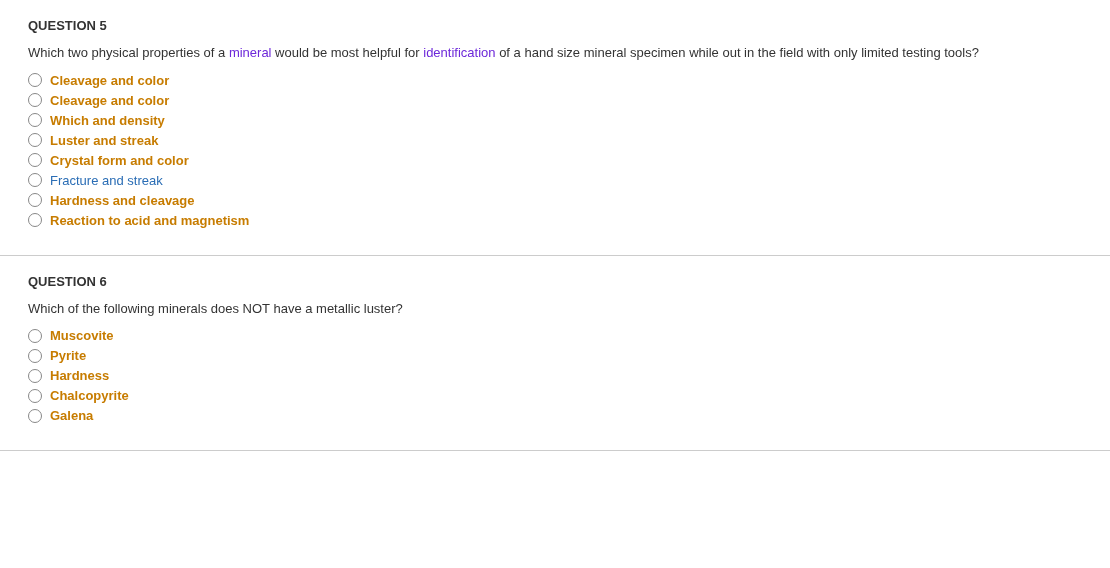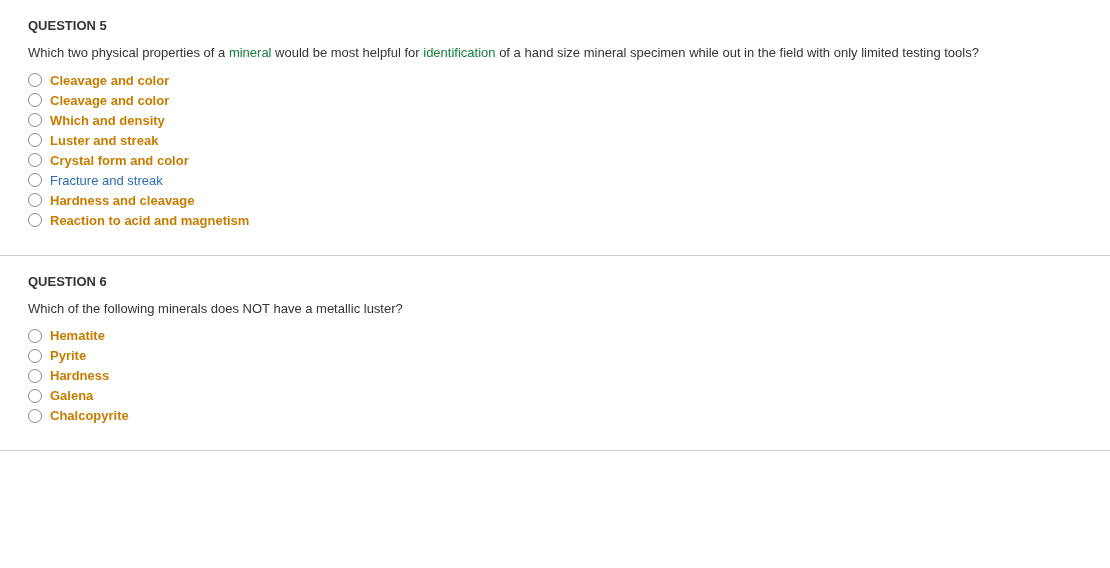--- a/index.html
+++ b/index.html
@@ -65,21 +65,21 @@
       font-weight: bold;
     }
 
     .option-text-blue {
       color: #2a6db5;
       font-size: 13px;
       text-align: right;
     }
 
     .highlight-blue {
-      color: #15803d;
+      color: #6d28d9;
     }
   </style>
 </head>
 <body>
 
 <div class="question-block">
   <div class="question-title">QUESTION 5</div>
   <p class="question-text">
     Which two physical properties of a <span class="highlight-blue">mineral</span> would be most helpful for <span class="highlight-blue">identification</span> of a hand size mineral specimen while out in the field with only limited testing tools?
   </p>
@@ -118,32 +118,32 @@
     </li>
   </ul>
 </div>
 
 <div class="question-block">
   <div class="question-title">QUESTION 6</div>
   <p class="question-text">Which of the following minerals does NOT have a metallic luster?</p>
   <ul class="options-list">
     <li>
       <span class="radio-btn"></span>
-      <span class="option-text-orange">Hematite</span>
+      <span class="option-text-orange">Muscovite</span>
     </li>
     <li>
       <span class="radio-btn"></span>
       <span class="option-text-orange">Pyrite</span>
     </li>
     <li>
       <span class="radio-btn"></span>
       <span class="option-text-orange">Hardness</span>
     </li>
     <li>
       <span class="radio-btn"></span>
-      <span class="option-text-orange">Galena</span>
+      <span class="option-text-orange">Chalcopyrite</span>
     </li>
     <li>
       <span class="radio-btn"></span>
-      <span class="option-text-orange">Chalcopyrite</span>
+      <span class="option-text-orange">Galena</span>
     </li>
   </ul>
 </div>
 
 </body></html>

